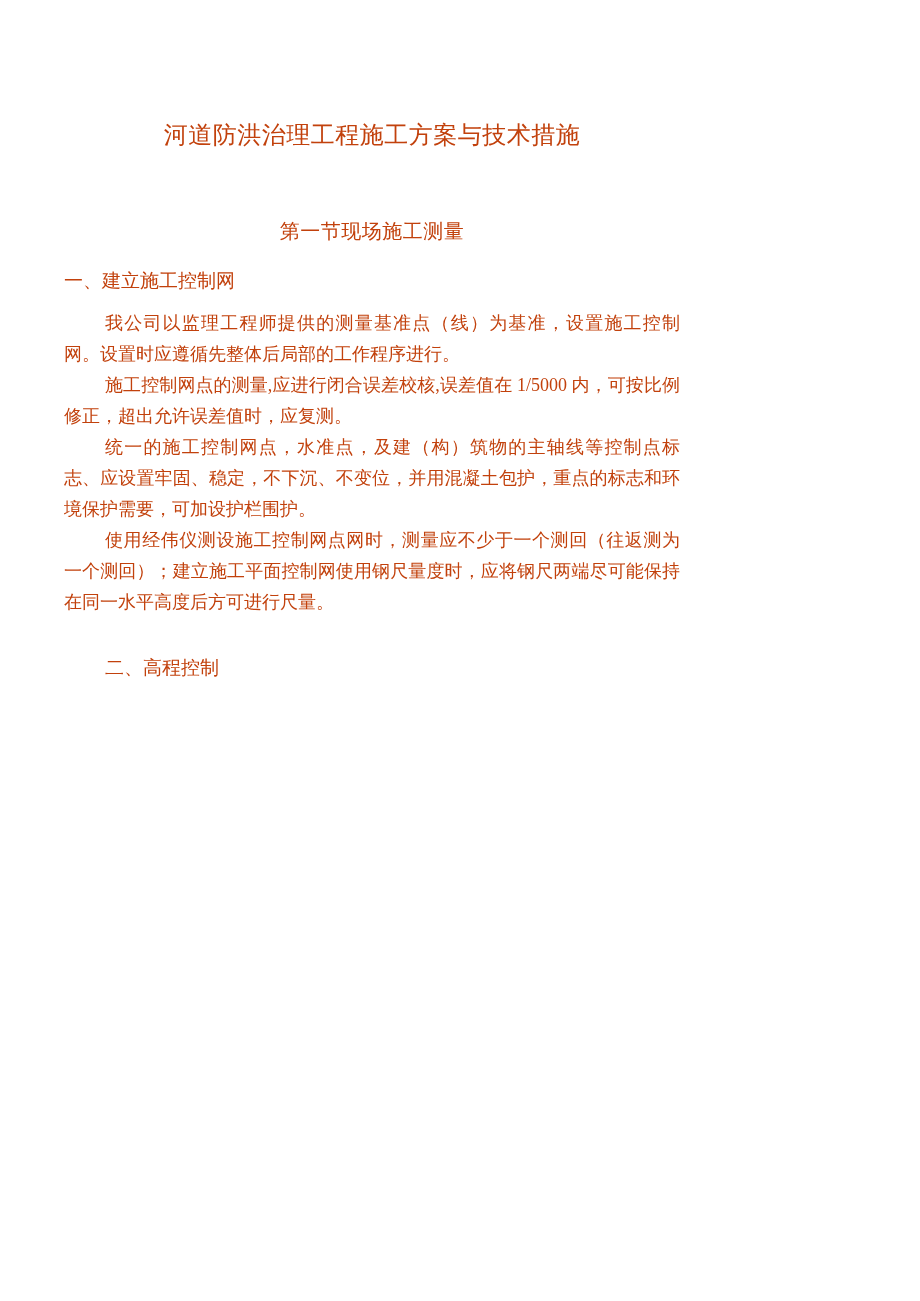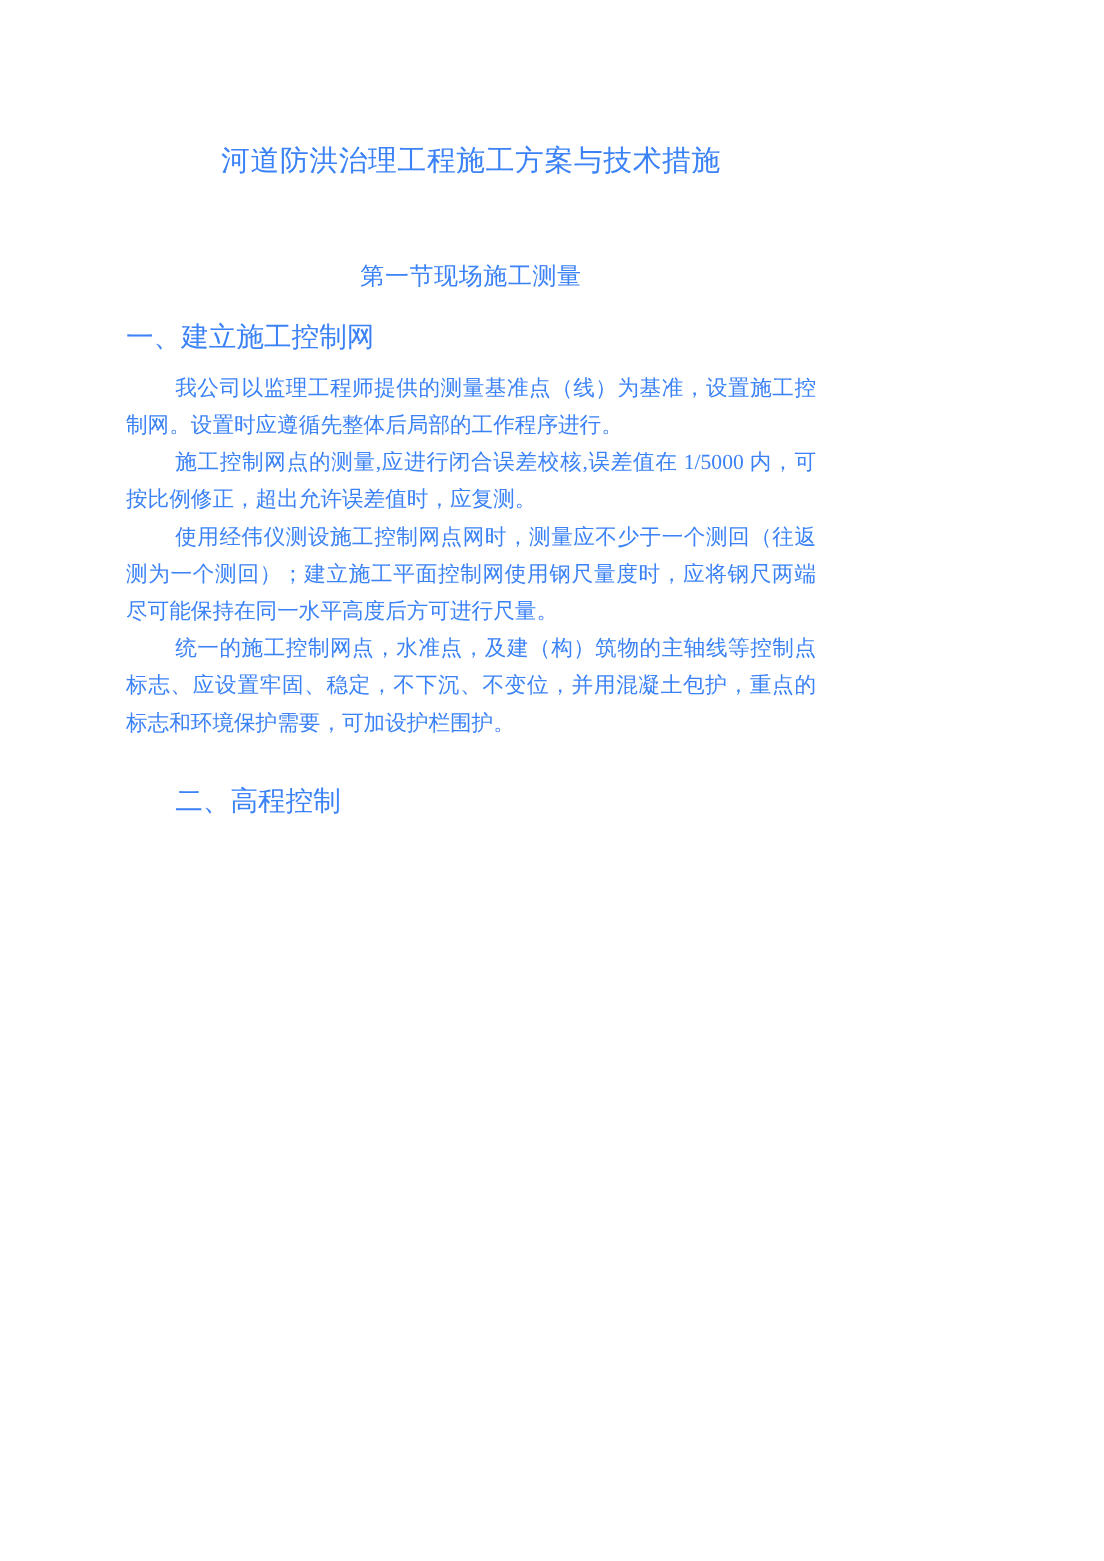--- a/index.html
+++ b/index.html
@@ -7,43 +7,43 @@
     margin: 0;
     padding: 0;
     background: #ffffff;
   }
   .page {
     position: relative;
     width: 808px;
     height: 1301px;
     background: #ffffff;
     box-sizing: border-box;
-    padding: 118px 128px 0 105px;
+    padding: 118px 128px 0 64px;
     overflow: hidden;
     font-family: "Liberation Serif", "DejaVu Serif", serif;
-    color: #3b82f6;
+    color: #c2410c;
   }
   .doc-title {
     font-size: 24px;
     line-height: 34px;
     font-weight: normal;
     text-align: center;
     margin: 0 0 62px 0;
     letter-spacing: 0.5px;
   }
   .section-heading {
     font-size: 20px;
     line-height: 34px;
     font-weight: normal;
     text-align: center;
     margin: 0 0 12px 0;
     letter-spacing: 0.5px;
   }
   .sub-heading {
-    font-size: 23px;
+    font-size: 19px;
     line-height: 42px;
     font-weight: normal;
     margin: 0 0 6px 0;
   }
   .sub-heading.indented {
     text-indent: 41px;
     margin-top: 26px;
     margin-bottom: 0;
     line-height: 47px;
   }
@@ -63,21 +63,21 @@
   <h1 class="doc-title">河道防洪治理工程施工方案与技术措施</h1>
 
   <h2 class="section-heading">第一节现场施工测量</h2>
 
   <h3 class="sub-heading">一、建立施工控制网</h3>
 
   <p class="body-para">我公司以监理工程师提供的测量基准点（线）为基准，设置施工控制网。设置时应遵循先整体后局部的工作程序进行。</p>
 
   <p class="body-para">施工控制网点的测量,应进行闭合误差校核,误差值在 1/5000 内，可按比例修正，超出允许误差值时，应复测。</p>
 
+  <p class="body-para">统一的施工控制网点，水准点，及建（构）筑物的主轴线等控制点标志、应设置牢固、稳定，不下沉、不变位，并用混凝土包护，重点的标志和环境保护需要，可加设护栏围护。</p>
+
   <p class="body-para">使用经伟仪测设施工控制网点网时，测量应不少于一个测回（往返测为一个测回）；建立施工平面控制网使用钢尺量度时，应将钢尺两端尽可能保持在同一水平高度后方可进行尺量。</p>
-
-  <p class="body-para">统一的施工控制网点，水准点，及建（构）筑物的主轴线等控制点标志、应设置牢固、稳定，不下沉、不变位，并用混凝土包护，重点的标志和环境保护需要，可加设护栏围护。</p>
 
 
   <h3 class="sub-heading indented">二、高程控制</h3>
 
 
 </div>
 
 </body></html>

